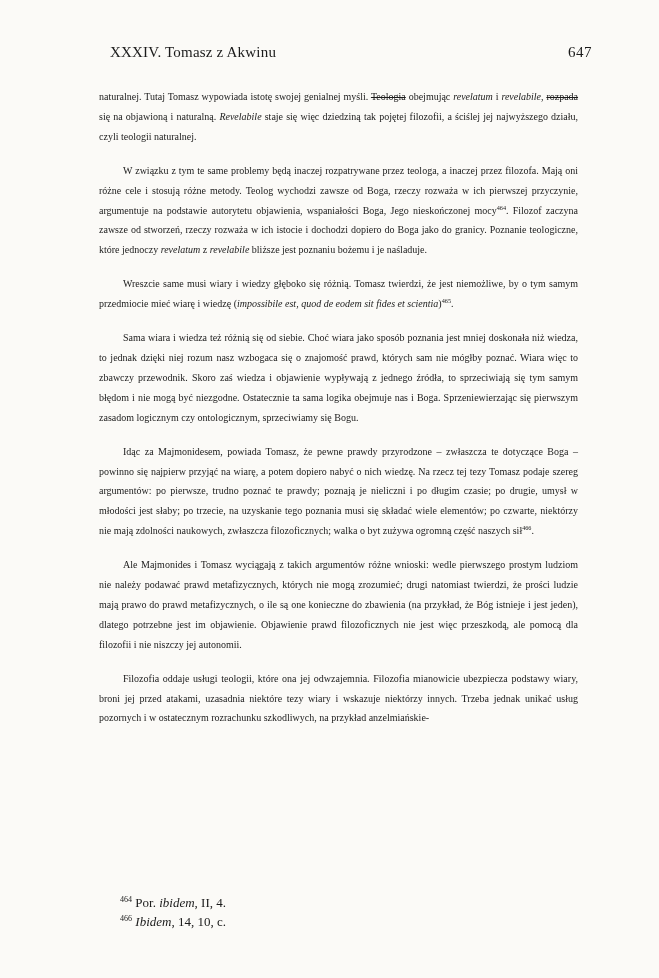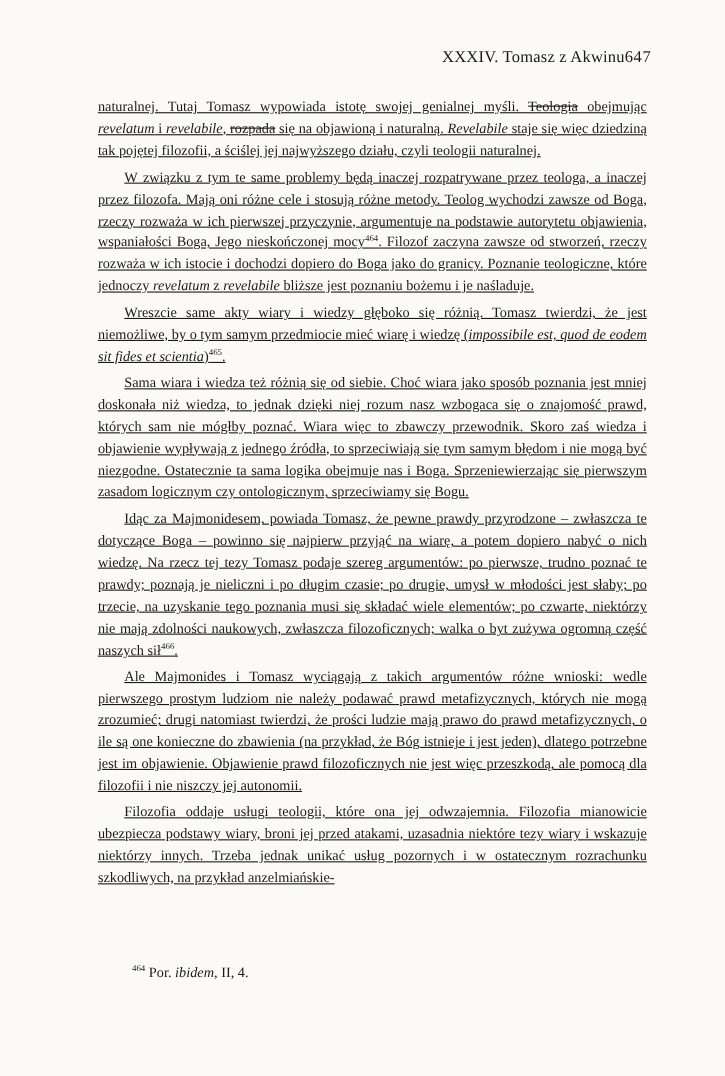--- a/index.html
+++ b/index.html
@@ -11,69 +11,69 @@
     overflow: hidden;
   }
   .page {
     position: relative;
     box-sizing: border-box;
     width: 659px; height: 978px;
     padding: 44px 67px 0 85px;
   }
   .running-header {
     display: flex;
-    justify-content: flex-end;
+    justify-content: space-between;
     align-items: baseline;
     font-size: 15px;
     margin-bottom: 26px;
   }
   .chapter { padding-left: 25px; letter-spacing: 0.2px; }
   .page-number { letter-spacing: 0.5px; }
   .body-text p {
-    margin: 4px;
+    margin: 14px;
     text-align: justify;
-    font-size: 13px;
+    font-size: 10px;
     line-height: 19.9px;
-    text-decoration: underline;
   }
   .body-text p.indent { text-indent: 24px; }
   .it { font-style: italic; }
   .strike { text-decoration: line-through; }
   sup {
     font-size: 0.62em;
     vertical-align: super;
     line-height: 0;
   }
   .footnotes {
     position: absolute;
     left: 120px;
     right: 67px;
-    top: 874px;
+    top: 893px;
     font-size: 13px;
     line-height: 19px;
   }
   .footnotes p { margin: 0; }
 </style>
 </head>
 <body>
 
 <div class="page">
 
   <div class="running-header">
     <span class="chapter">XXXIV. Tomasz z Akwinu</span>
     <span class="page-number">647</span>
   </div>
 
   <div class="body-text">
       <p><span>naturalnej. Tutaj Tomasz wypowiada istotę swojej genialnej myśli. </span><span class="strike">Teologia</span><span> obejmując </span><span class="it">revelatum</span><span> i </span><span class="it">revelabile</span><span>, </span><span class="strike">rozpada</span><span> się na objawioną i naturalną. </span><span class="it">Revelabile</span><span> staje się więc dziedziną tak pojętej filozofii, a ściślej jej najwyższego działu, czyli teologii naturalnej.</span></p>
       <p class="indent"><span>W związku z tym te same problemy będą inaczej rozpatrywane przez teologa, a inaczej przez filozofa. Mają oni różne cele i stosują różne metody. Teolog wychodzi zawsze od Boga, rzeczy rozważa w ich pierwszej przyczynie, argumentuje na podstawie autorytetu objawienia, wspaniałości Boga, Jego nieskończonej mocy</span><sup>464</sup><span>. Filozof zaczyna zawsze od stworzeń, rzeczy rozważa w ich istocie i dochodzi dopiero do Boga jako do granicy. Poznanie teologiczne, które jednoczy </span><span class="it">revelatum</span><span> z </span><span class="it">revelabile</span><span> bliższe jest poznaniu bożemu i je naśladuje.</span></p>
-      <p class="indent"><span>Wreszcie same akty wiary i wiedzy głęboko się różnią. Tomasz twierdzi, że jest niemożliwe, by o tym samym przedmiocie mieć wiarę i wiedzę (</span><span class="it">impossibile est, quod de eodem sit fides et scientia</span><span>)</span><sup>465</sup><span>.</span></p>
+      <p class="indent"><span>Wreszcie same musi wiary i wiedzy głęboko się różnią. Tomasz twierdzi, że jest niemożliwe, by o tym samym przedmiocie mieć wiarę i wiedzę (</span><span class="it">impossibile est, quod de eodem sit fides et scientia</span><span>)</span><sup>465</sup><span>.</span></p>
       <p class="indent"><span>Sama wiara i wiedza też różnią się od siebie. Choć wiara jako sposób poznania jest mniej doskonała niż wiedza, to jednak dzięki niej rozum nasz wzbogaca się o znajomość prawd, których sam nie mógłby poznać. Wiara więc to zbawczy przewodnik. Skoro zaś wiedza i objawienie wypływają z jednego źródła, to sprzeciwiają się tym samym błędom i nie mogą być niezgodne. Ostatecznie ta sama logika obejmuje nas i Boga. Sprzeniewierzając się pierwszym zasadom logicznym czy ontologicznym, sprzeciwiamy się Bogu.</span></p>
       <p class="indent"><span>Idąc za Majmonidesem, powiada Tomasz, że pewne prawdy przyrodzone – zwłaszcza te dotyczące Boga – powinno się najpierw przyjąć na wiarę, a potem dopiero nabyć o nich wiedzę. Na rzecz tej tezy Tomasz podaje szereg argumentów: po pierwsze, trudno poznać te prawdy; poznają je nieliczni i po długim czasie; po drugie, umysł w młodości jest słaby; po trzecie, na uzyskanie tego poznania musi się składać wiele elementów; po czwarte, niektórzy nie mają zdolności naukowych, zwłaszcza filozoficznych; walka o byt zużywa ogromną część naszych sił</span><sup>466</sup><span>.</span></p>
       <p class="indent"><span>Ale Majmonides i Tomasz wyciągają z takich argumentów różne wnioski: wedle pierwszego prostym ludziom nie należy podawać prawd metafizycznych, których nie mogą zrozumieć; drugi natomiast twierdzi, że prości ludzie mają prawo do prawd metafizycznych, o ile są one konieczne do zbawienia (na przykład, że Bóg istnieje i jest jeden), dlatego potrzebne jest im objawienie. Objawienie prawd filozoficznych nie jest więc przeszkodą, ale pomocą dla filozofii i nie niszczy jej autonomii.</span></p>
       <p class="indent"><span>Filozofia oddaje usługi teologii, które ona jej odwzajemnia. Filozofia mianowicie ubezpiecza podstawy wiary, broni jej przed atakami, uzasadnia niektóre tezy wiary i wskazuje niektórzy innych. Trzeba jednak unikać usług pozornych i w ostatecznym rozrachunku szkodliwych, na przykład anzelmiańskie-</span></p>
     </div>
 
   <div class="footnotes">
       <p><sup>464</sup><span> Por. </span><span class="it">ibidem</span><span>, II, 4.</span></p>
+      <p><sup>466</sup><span> </span><span class="it">Ibidem</span><span>, 14, 10, c.</span></p>
     </div>
 
 </div>
 
 </body></html>

